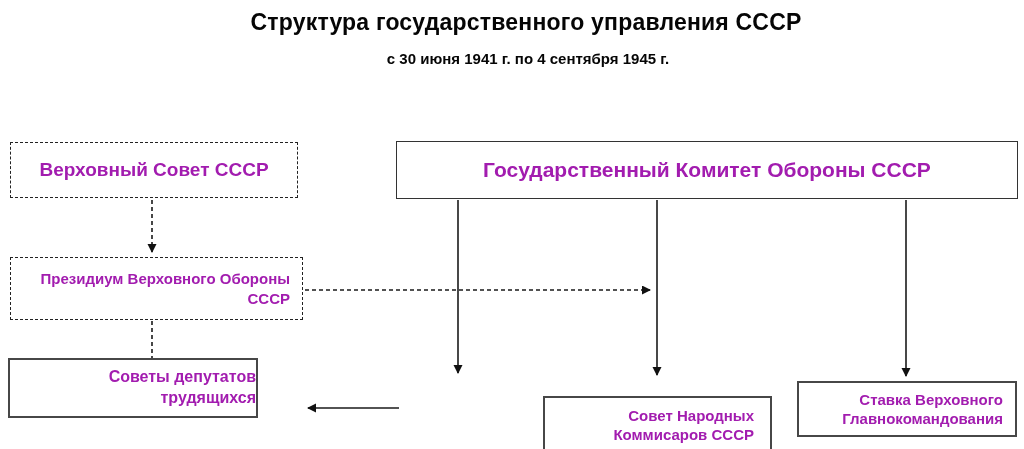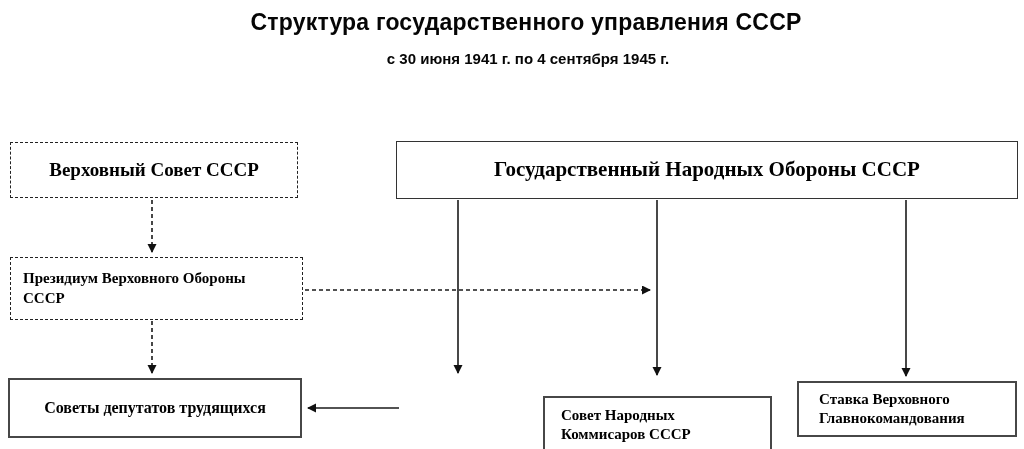--- a/index.html
+++ b/index.html
@@ -17,36 +17,35 @@
     letter-spacing: 0.2px;
   }
   .subtitle {
     position: absolute; left: 16px; top: 50px; width: 1024px;
     text-align: center; font-size: 15px; font-weight: bold; color: #050505;
   }
 
   .node {
     position: absolute;
     display: flex; align-items: center; justify-content: center;
-    text-align: left;
-    font-weight: bold; color: #000000;
+    text-align: right;
+    font-weight: bold; color: #a21caf;
     background: #ffffff;
     line-height: 1.3;
-    font-family: Liberation Serif, serif;
   }
   .border-dashed { border: 1.5px dashed #222; }
   .border-solid  { border: 2px solid #474747; }
 
   #node-supreme-soviet { left: 10px;  top: 142px; width: 288px; height: 56px; font-size: 19px; }
   #node-gko            { left: 396px; top: 141px; width: 622px; height: 58px; font-size: 21px; border-width: 1.5px; border-color: #333; }
   #node-presidium      { left: 10px;  top: 257px; width: 293px; height: 63px; font-size: 15px; padding: 0 12px; }
-  #node-soviets        { left: 8px;   top: 378px; width: 294px; height: 60px; font-size: 16px; }
+  #node-soviets        { left: 8px;   top: 358px; width: 250px; height: 60px; font-size: 16px; }
   #node-ck-vkpb        { left: 399px; top: 378px; width: 119px; height: 62px; font-size: 16px; }
   #node-sovnarkom      { left: 543px; top: 380px; width: 229px; height: 58px; font-size: 15px; padding: 0 16px; margin-top: 16px; }
-  #node-stavka         { left: 797px; top: 381px; width: 220px; height: 56px; font-size: 15px; padding: 0 20px; }
+  #node-stavka         { left: 797px; top: 381px; width: 220px; height: 56px; font-size: 15px; padding: 0 12px; }
 
   svg.connectors {
     position: absolute; left: 0; top: 0; width: 1024px; height: 449px;
     pointer-events: none;
   }
   svg.connectors line { stroke: #1a1a1a; stroke-width: 1.6; }
   svg.connectors line.dash { stroke-dasharray: 4 3; }
 </style>
 </head>
 <body>
@@ -73,21 +72,21 @@
 
     <line x1="657" y1="200" x2="657" y2="375" marker-end="url(#ah)"></line>
 
     <line x1="906" y1="200" x2="906" y2="376" marker-end="url(#ah)"></line>
 
     <line x1="399" y1="408" x2="308" y2="408" marker-end="url(#ah)"></line>
   </svg>
 
   <div class="node border-dashed" id="node-supreme-soviet">Верховный Совет СССР</div>
 
-  <div class="node border-solid" id="node-gko">Государственный Народных Обороны СССР</div>
+  <div class="node border-solid" id="node-gko">Государственный Комитет Обороны СССР</div>
 
   <div class="node border-dashed" id="node-presidium">Президиум Верховного Обороны СССР</div>
 
   <div class="node border-solid" id="node-soviets">Советы депутатов трудящихся</div>
 
 
   <div class="node border-solid" id="node-sovnarkom">Совет Народных Коммисаров СССР</div>
 
   <div class="node border-solid" id="node-stavka">Ставка Верховного Главнокомандования</div>
 

